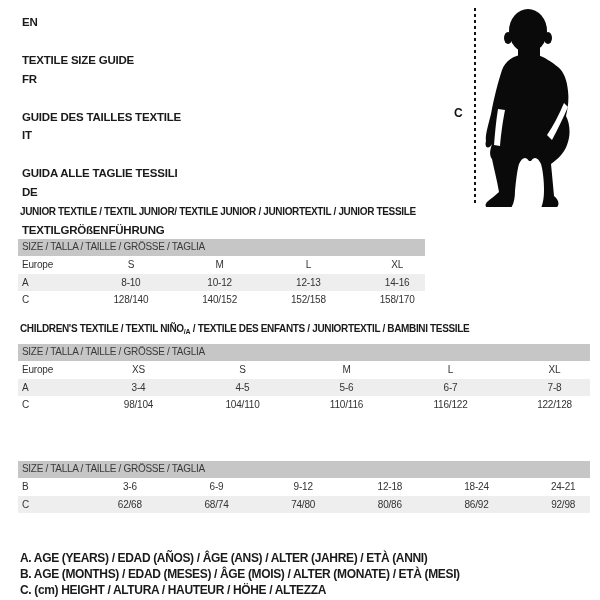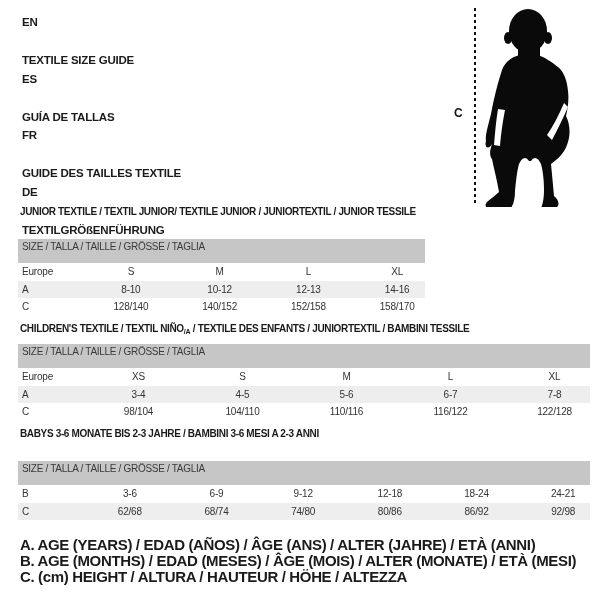--- a/index.html
+++ b/index.html
@@ -22,54 +22,50 @@
   .figure-label{left:454px;top:106px;font-size:12px;font-weight:700;color:#111;}
   .toddler-svg{left:480px;top:7px;width:100px;height:200px;}
 
   
   .sec-title{left:20px;font-size:10px;font-weight:700;color:#1a1a1a;
     letter-spacing:-0.35px;line-height:16px;white-space:nowrap;}
   .subsc{font-size:7px;vertical-align:-2px;letter-spacing:-0.2px;}
 
   
   .size-table{left:18px;color:#333;}
-  .tbl-hdr{height:24px;line-height:15px;background:#c6c6c6;color:#3a3a3a;
+  .tbl-hdr{height:17px;line-height:15px;background:#c6c6c6;color:#3a3a3a;
     font-size:10px;letter-spacing:-0.3px;padding-left:4px;box-sizing:border-box;}
   .tbl-row{display:grid;height:17.5px;align-items:center;font-size:10px;letter-spacing:-0.2px;gap:33px;}
   .tbl-row.shaded{background:#eeeeee;}
   .cell{text-align:center;overflow:hidden;white-space:nowrap;}
   .cell.label{text-align:left;padding-left:4px;}
 
   
-  .footnotes{left:20px;top:537px;font-size:15px;font-weight:700;color:#1a1a1a;
+  .footnotes{left:20px;top:551px;font-size:12px;font-weight:700;color:#1a1a1a;
     letter-spacing:-0.35px;line-height:15.8px;white-space:nowrap;}
 </style>
 </head>
 <body>
 
 <div class="abs lang-list">
   <div class="lang-row">
     <span class="lang-code">EN</span>
     <span>TEXTILE SIZE GUIDE</span>
   </div>
   <div class="lang-row">
-    <span class="lang-code">ES</span>
-    <span>GUÍA DE TALLAS</span>
-  </div>
-  <div class="lang-row">
     <span class="lang-code">FR</span>
     <span>GUIDE DES TAILLES TEXTILE</span>
   </div>
   <div class="lang-row">
+    <span class="lang-code">IT</span>
+    <span>GUIDA ALLE TAGLIE TESSILI</span>
+  </div>
+  <div class="lang-row">
     <span class="lang-code">DE</span>
     <span>TEXTILGRÖßENFÜHRUNG</span>
-  </div>
-  <div class="lang-row">
-    <span class="lang-code">IT</span>
-    <span>GUIDA ALLE TAGLIE TESSILI</span>
   </div>
 </div>
 
 <div class="abs dotted-line"></div>
 <div class="abs figure-label">C</div>
 
 <svg class="abs toddler-svg" viewBox="0 0 100 200" xmlns="http://www.w3.org/2000/svg">
   <ellipse cx="48" cy="24" rx="19" ry="22" fill="#0a0a0a"></ellipse>
   <ellipse cx="28" cy="31" rx="4" ry="6" fill="#0a0a0a"></ellipse>
   <ellipse cx="68" cy="31" rx="4" ry="6" fill="#0a0a0a"></ellipse>
@@ -135,21 +131,20 @@
       <div class="cell label">C</div>
       <div class="cell">98/104</div>
       <div class="cell">104/110</div>
       <div class="cell">110/116</div>
       <div class="cell">116/122</div>
       <div class="cell">122/128</div>
     </div>
   </div>
 
 <div class="abs sec-title" style="top:426px">
-  <div>BABYS 3-6 MONATE BIS 2-3 JAHRE / BAMBINI 3-6 MESI A 2-3 ANNI</div>
 </div>
 <div class="abs size-table" style="top:461px;width:572px">
     <div class="tbl-hdr">SIZE / TALLA / TAILLE / GRÖSSE / TAGLIA</div>
     <div class="tbl-row" style="grid-template-columns: 52px repeat(6, 1fr);">
       <div class="cell label">B</div>
       <div class="cell">3-6</div>
       <div class="cell">6-9</div>
       <div class="cell">9-12</div>
       <div class="cell">12-18</div>
       <div class="cell">18-24</div>

